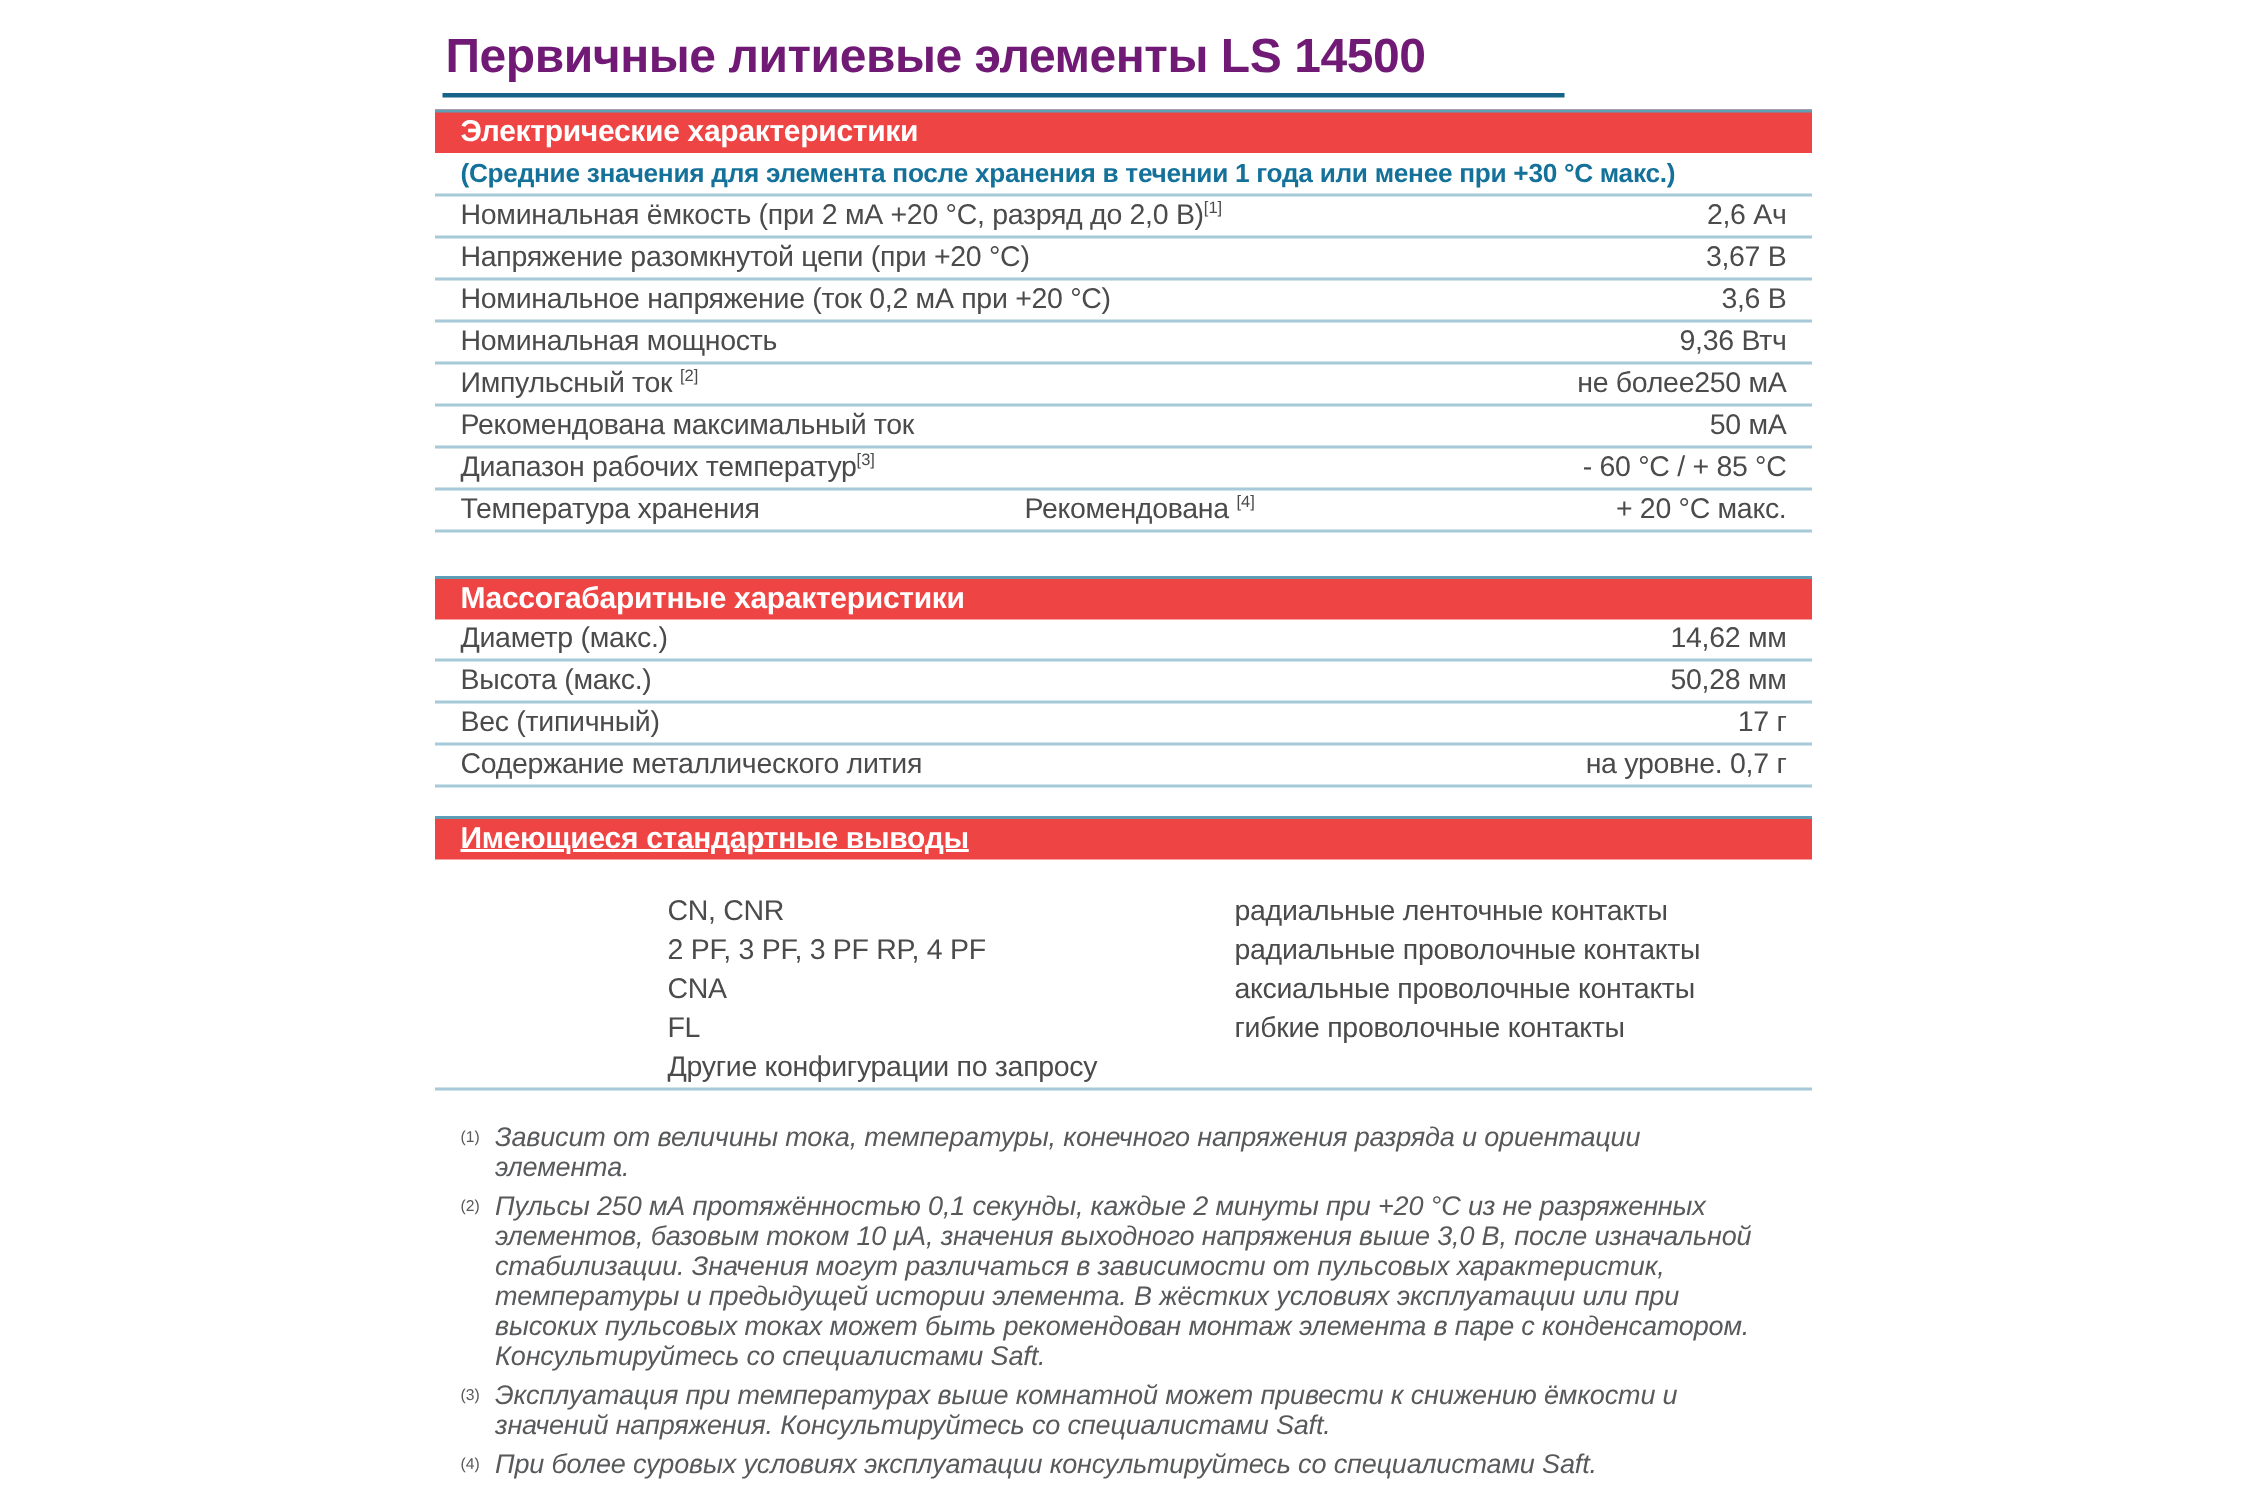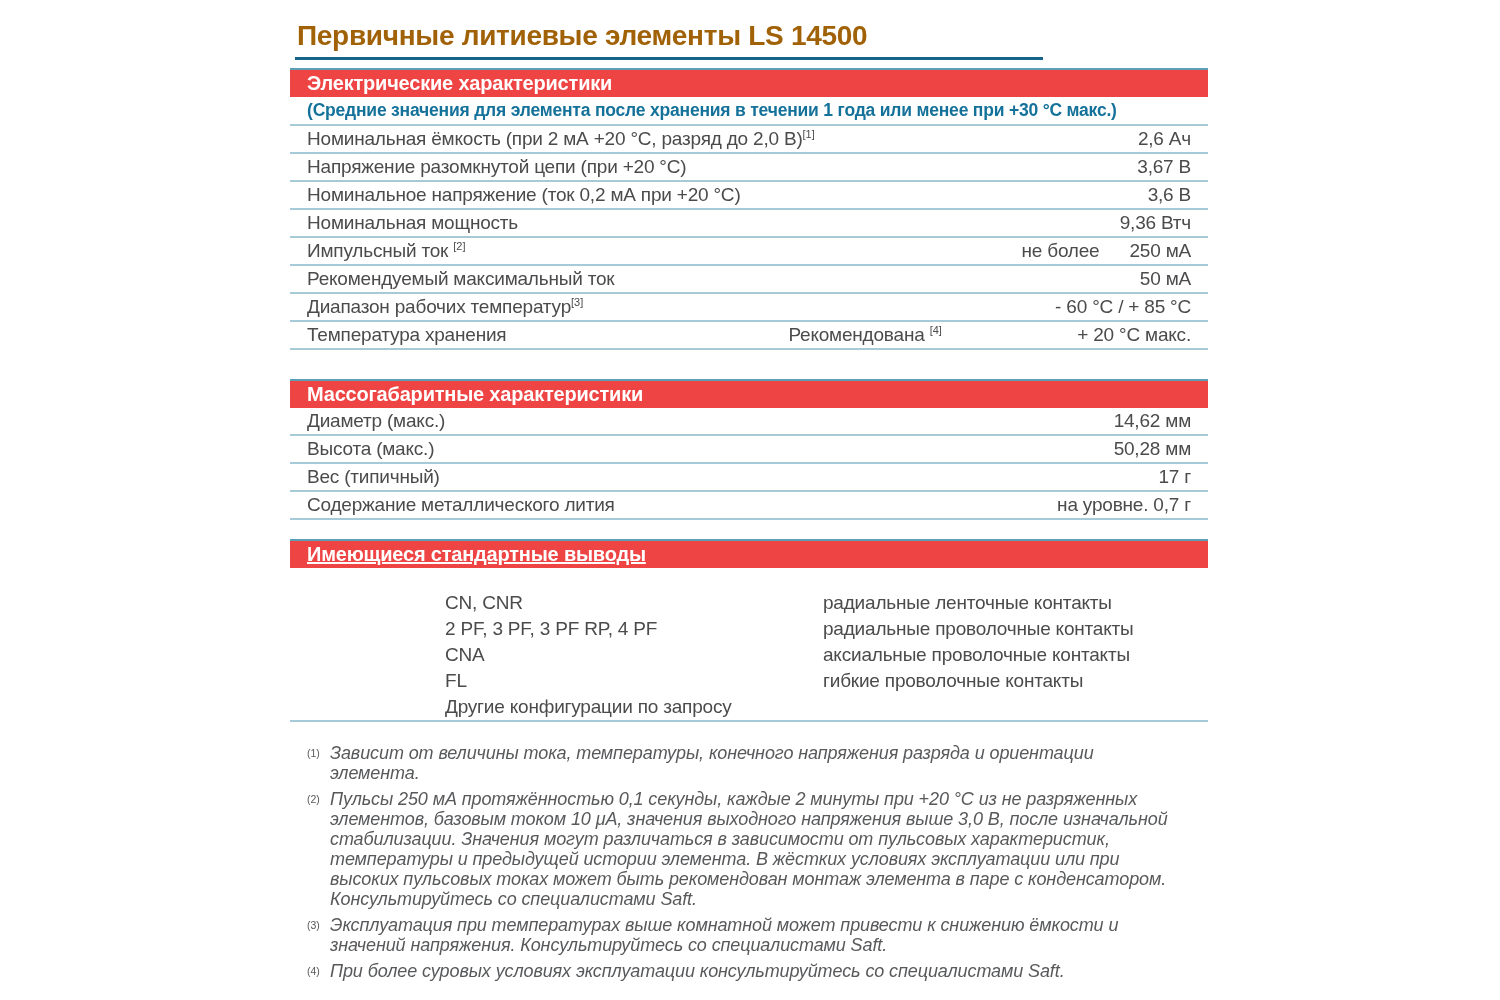--- a/index.html
+++ b/index.html
@@ -11,23 +11,23 @@
     overflow: hidden;
   }
   .content {
     position: absolute;
     left: 290px;
     top: 18px;
     width: 918px;
   }
   
   .doc-title {
-    font-size: 28px;
+    font-size: 32px;
     font-weight: bold;
-    color: #a16207;
+    color: #701a75;
     letter-spacing: -0.3px;
     line-height: 1.12;
     width: 748px;
     margin-left: 5px;
     padding: 2px 0 6px 2px;
     border-bottom: 3px solid #176489;
     white-space: nowrap;
   }
   
   .section { width: 100%; }
@@ -68,21 +68,21 @@
     padding: 0 17px;
     font-size: 19px;
     letter-spacing: -0.2px;
     border-bottom: 2px solid #a6cad7;
     color: #4b4b4b;
     white-space: nowrap;
   }
   .spec-row.with-qualifier { grid-template-columns: 1fr auto auto; }
   .spec-row.fixed-cols { grid-template-columns: 376px 1fr auto; }
   .row-label { text-align: left; }
-  .row-qualifier { text-align: center; margin-right: 30px; }
+  .row-qualifier { text-align: left; }
   .row-value { text-align: right; }
   sup {
     font-size: 11px;
     line-height: 0;
     vertical-align: super;
     letter-spacing: 0;
   }
   
   .terminations {
     padding: 22px 0 0 155px;
@@ -147,21 +147,21 @@
     <div class="spec-row">
       <span class="row-label">Номинальная мощность</span>
       <span class="row-value">9,36 Втч</span>
     </div>
     <div class="spec-row with-qualifier">
       <span class="row-label"><span>Импульсный ток </span><sup>[2]</sup></span>
       <span class="row-qualifier">не более</span>
       <span class="row-value">250 мА</span>
     </div>
     <div class="spec-row">
-      <span class="row-label">Рекомендуемый максимальный ток</span>
+      <span class="row-label">Рекомендована максимальный ток</span>
       <span class="row-value">50 мА</span>
     </div>
   </div>
 
   <div class="section">
     <div class="spec-row">
       <span class="row-label"><span>Диапазон рабочих температур</span><sup>[3]</sup></span>
       <span class="row-value">- 60 °C / + 85 °C</span>
     </div>
     <div class="spec-row fixed-cols">

